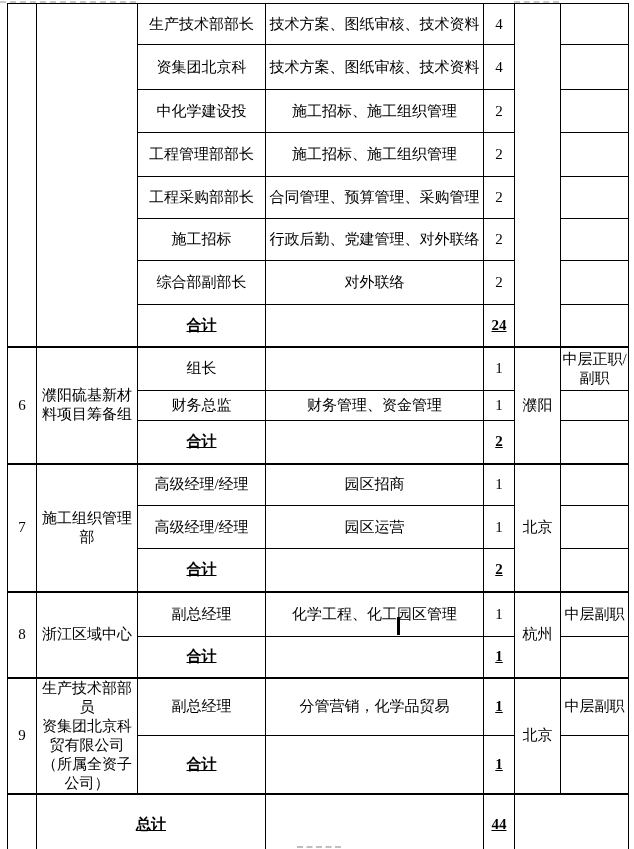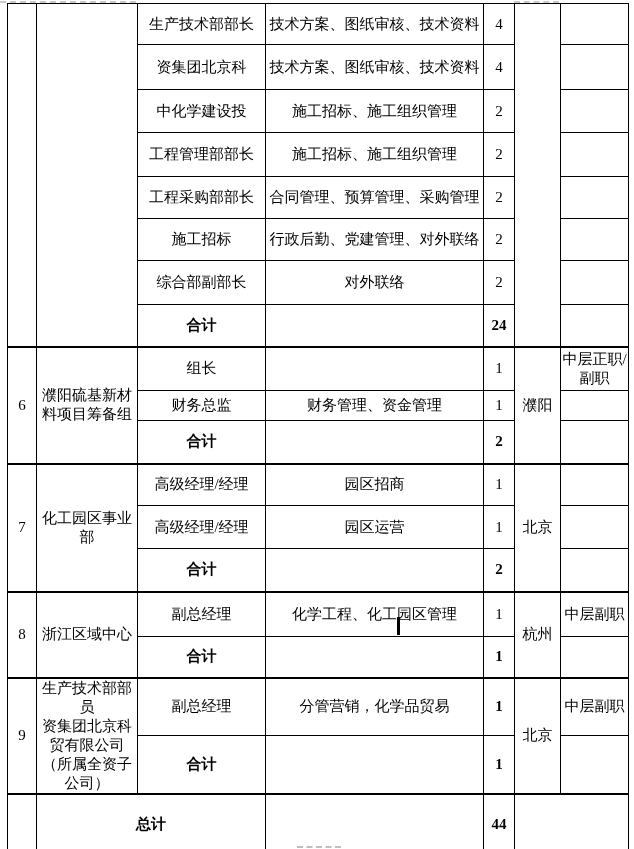--- a/index.html
+++ b/index.html
@@ -5,21 +5,21 @@
   html,body{margin:0;padding:0;background:#ffffff;}
   #page{position:relative;width:634px;height:849px;background:#ffffff;overflow:hidden;
         font-family:"Liberation Serif","DejaVu Serif",serif;color:#000;}
   table.grid{border-collapse:collapse;table-layout:fixed;position:absolute;left:7px;top:3px;width:621px;padding-left:48px;}
   table.grid td{border:1px solid #000;padding:0;text-align:center;vertical-align:middle;
                 font-size:15px;line-height:19px;overflow:hidden;}
   td.noTop{border-top:none;}
   tr.secStart td{border-top:2px solid #000;}
   tr.grand td{border-bottom:2px solid #000;}
   td.pre{white-space:pre-line;margin-left:24px;}
-  td.b{font-weight:bold;}
+  td.b{font-weight:bold;text-decoration:underline;}
   .guide{position:absolute;height:0;border-top:2px dashed #c9c9c9;}
   #guide-top-left{left:0;top:1px;width:136px;}
   #guide-top-loc{left:514px;top:1px;width:45px;}
   #guide-bottom{left:297px;top:846px;width:44px;border-top:2px dashed #bfbfbf;}
   #caret{position:absolute;left:397px;top:617px;width:3px;height:18px;background:#000;}
 </style>
 </head>
 <body>
 
 <div id="page">
@@ -111,21 +111,21 @@
     </tr>
     <tr style="height:43px">
       <td class="b">合计</td>
       <td></td>
       <td class="b">2</td>
       <td></td>
     </tr>
 
     <tr class="secStart" style="height:42px">
       <td rowspan="3">7</td>
-      <td rowspan="3" class="pre">化工园区事业
+      <td rowspan="3" class="pre">施工组织管理
 部</td>
       <td>高级经理/经理</td>
       <td>园区招商</td>
       <td>1</td>
       <td rowspan="3">北京</td>
       <td></td>
     </tr>
     <tr style="height:43px">
       <td>高级经理/经理</td>
       <td>园区运营</td>

